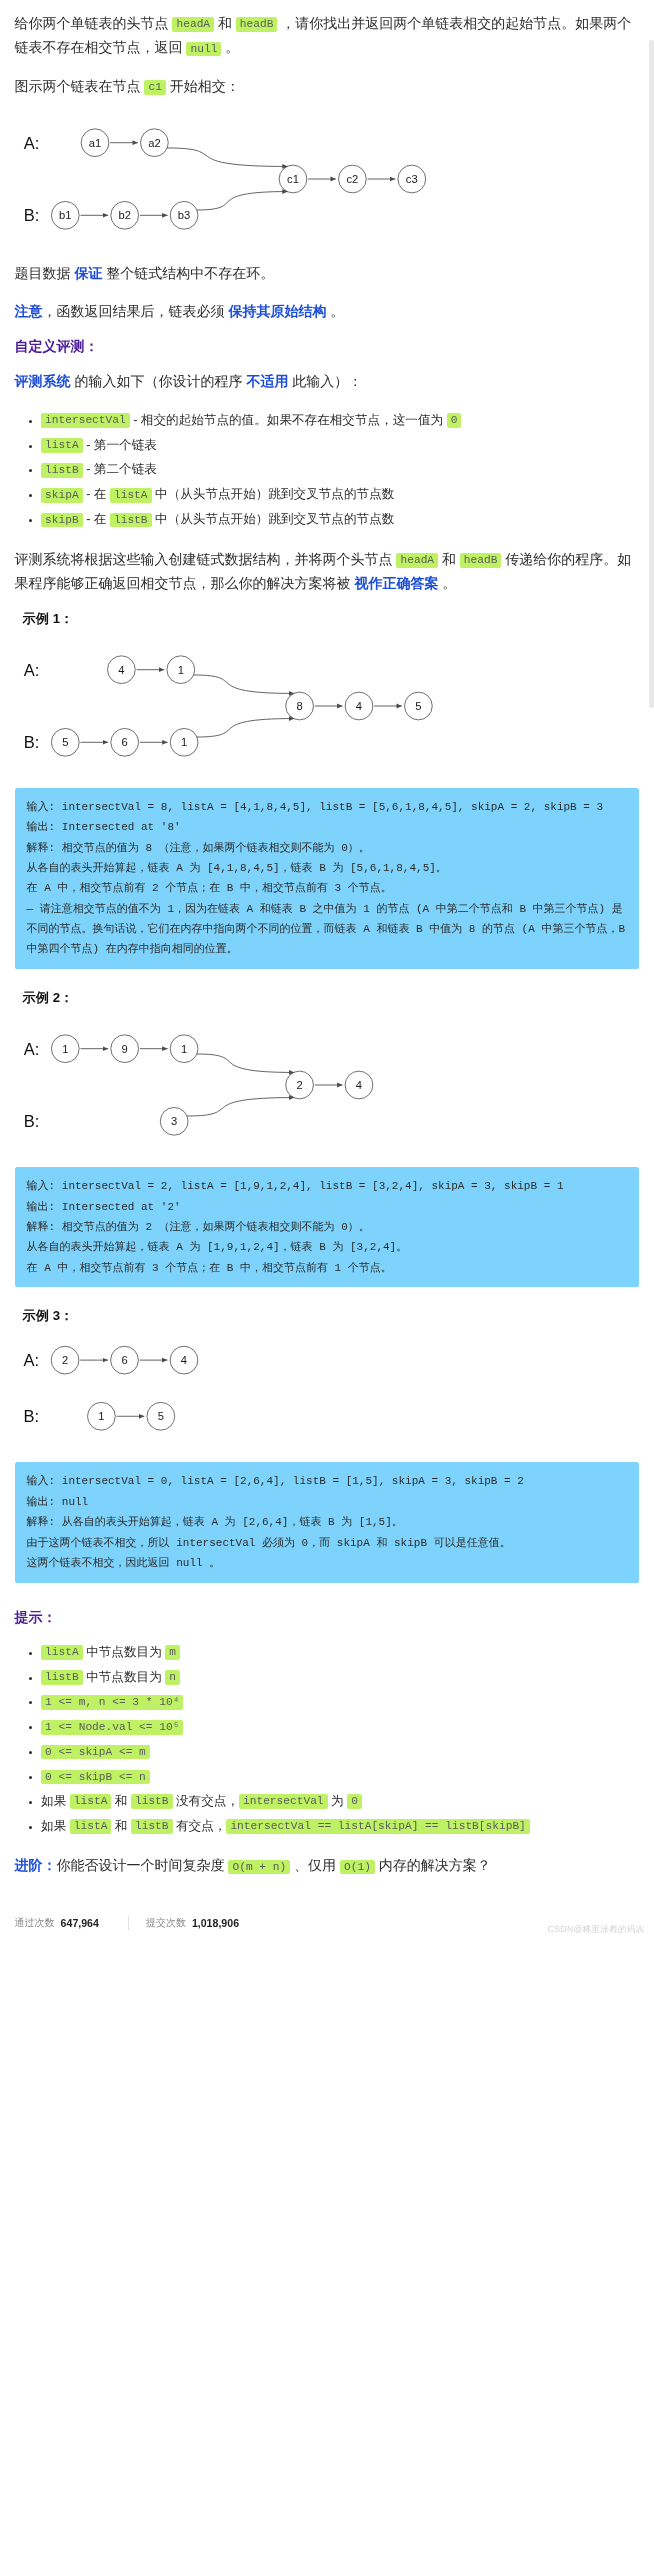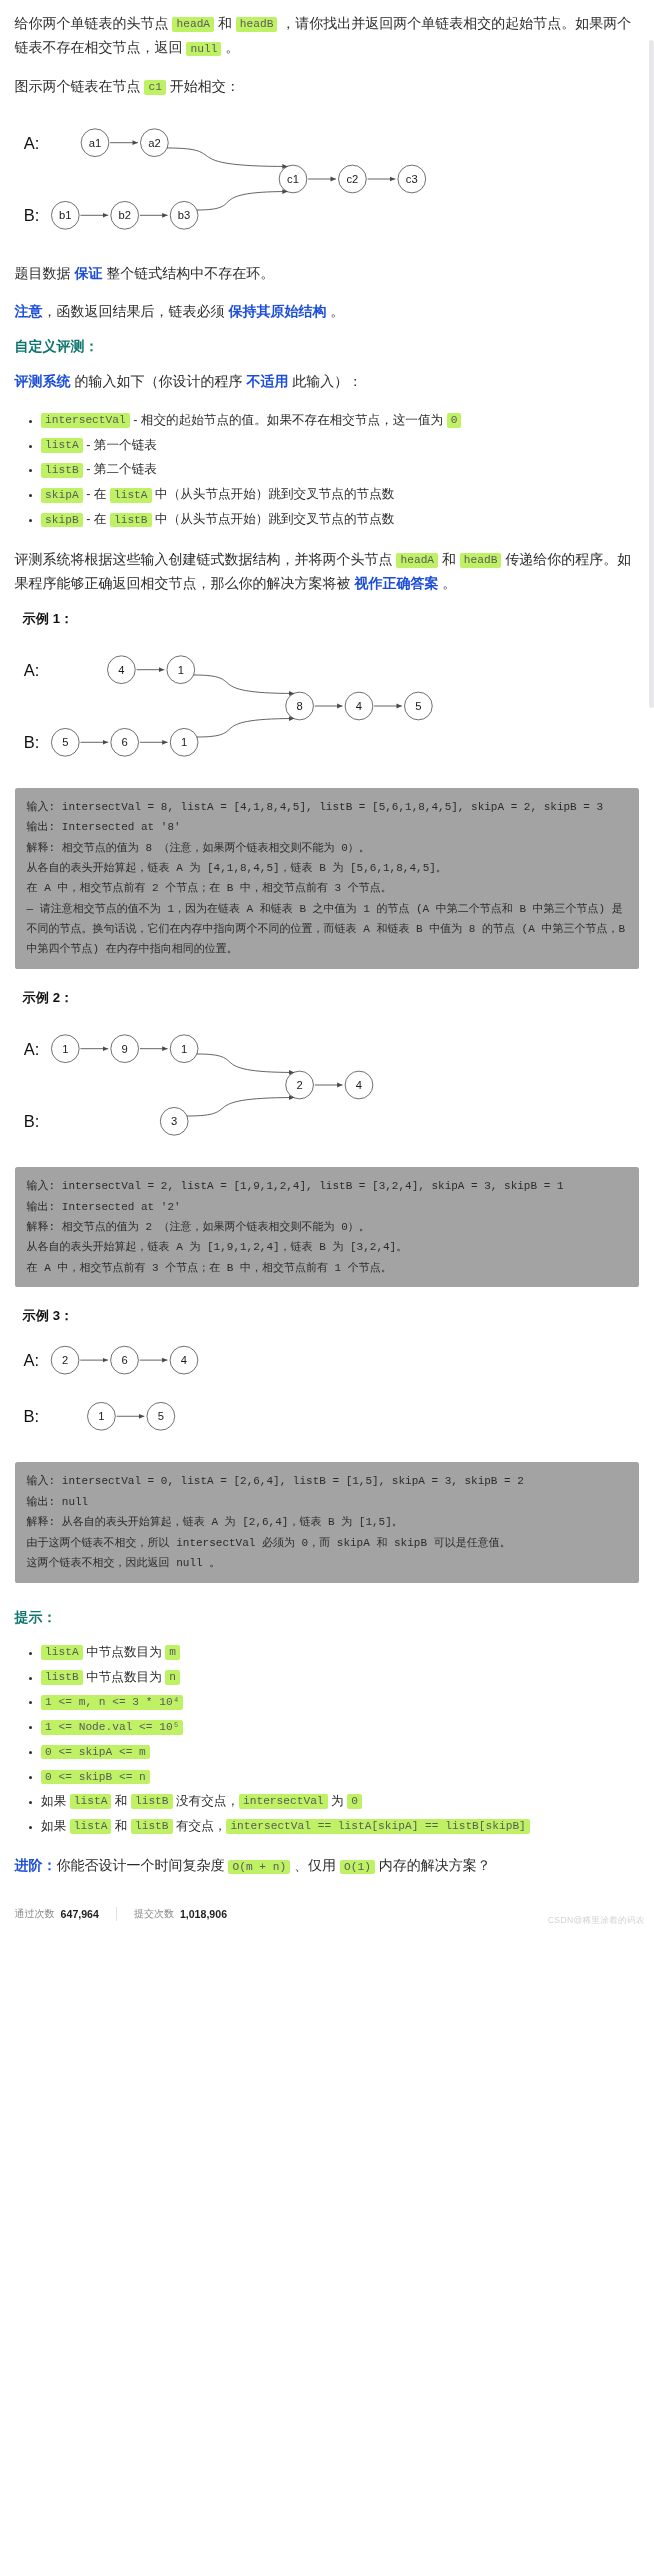--- a/index.html
+++ b/index.html
@@ -19,51 +19,51 @@
   code, .code {
     font-family: "Liberation Mono", "DejaVu Sans Mono", monospace;
     background: #bef264;
     color: #5b5b5b;
     padding: 1.3px 4px;
     border-radius: 2px;
     font-size: 11.2px;
     white-space: pre-wrap;
   }
 
-  h3.sec { font-size: 14px; font-weight: bold; margin: 0 0 13.2px 0; color:#0f766e; }
+  h3.sec { font-size: 14px; font-weight: bold; margin: 0 0 13.2px 0; color:#4c1d95; }
 
   ul.bullets { margin: 0 0 14.6px 0; padding-left: 26.5px; }
   ul.bullets li { font-size: 12.6px; line-height: 1.95; color:#2b2b2b; list-style: disc; }
   ul.bullets li::marker { font-size: 9.3px; }
 
   
   .diagram { margin: 4px 0 16px 0; }
   .diagram svg { display:block; }
 
   
   .exbox {
-    background: #a3a3a3;
+    background: #7dd3fc;
     border-radius: 2.6px;
     padding: 9.3px 12px;
     margin: 0 0 20px 0;
     font-family: "Liberation Mono", "DejaVu Sans Mono", monospace;
     font-size: 11px;
     line-height: 1.85;
     color: #2b2b2b;
     white-space: pre-wrap;
     word-break: break-word;
   }
 
   h4.exh { font-size: 13.2px; font-weight: bold; margin: 0 0 12px 8px; color:#101010; }
 
   .hintwrap { margin-top: 26px; }
 
   .footer-stats {
-    display:flex; align-items:flex-start; gap:0px;
-    margin-top: 30px; font-size: 10px;
+    display:flex; align-items:flex-start; gap:12px;
+    margin-top: 39px; font-size: 10px;
   }
   .stat { display:flex; align-items:center; gap:6px; padding-right: 17px; }
   .stat + .stat { padding-left: 17px; border-left: 0.7px solid #e0e0e0; }
   .stat .k { color:#8a8a8a; font-size: 10px; }
   .stat .v { color:#1f1f1f; font-weight: bold; font-size: 10.6px; }
 
   .watermark {
     position:absolute; right: 9.3px; bottom: 1.3px;
     color: #d2d2d6; font-size: 8.6px; letter-spacing: 0.3px;
     user-select:none;

